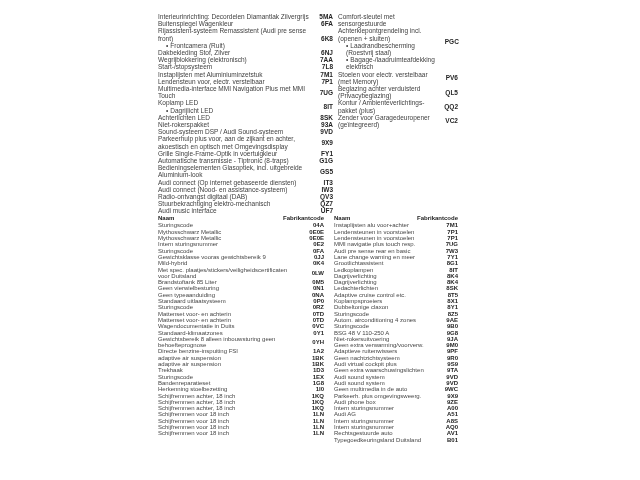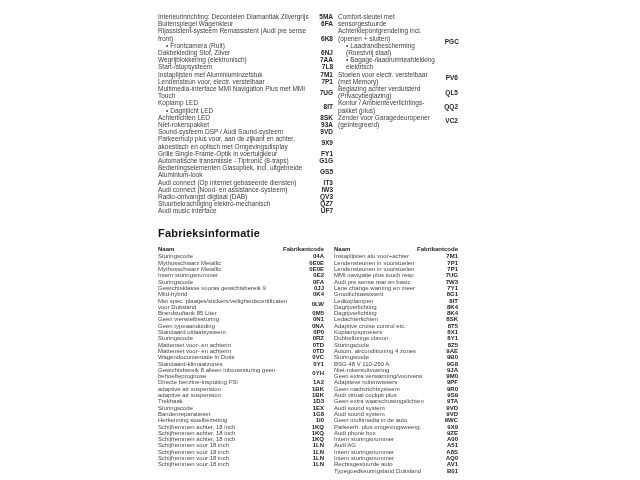--- a/index.html
+++ b/index.html
@@ -200,21 +200,20 @@
           </div>
           <div class="eq-item">
             <div class="eq-main">
               <div class="eq-name">Zender voor Garagedeuropener (geïntegreerd)</div>
             </div>
             <div class="eq-code">VC2</div>
           </div>
         </div>
     </section>
 
-    <h2 class="factory-title">Fabrieksinformatie</h2>
 
     <section class="factory">
       <div class="f-col f-col-left" id="f-left">
           <div class="f-row f-head">
             <div class="f-name">Naam</div>
             <div class="f-code">Fabrikantcode</div>
           </div>
           <div class="f-row">
             <div class="f-name">Sturingscode</div>
             <div class="f-code">04A</div>

